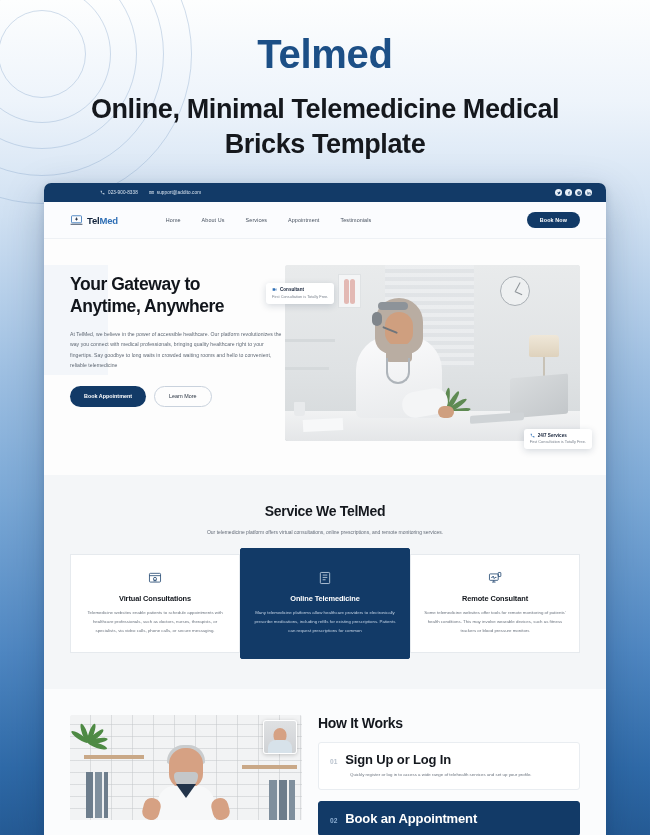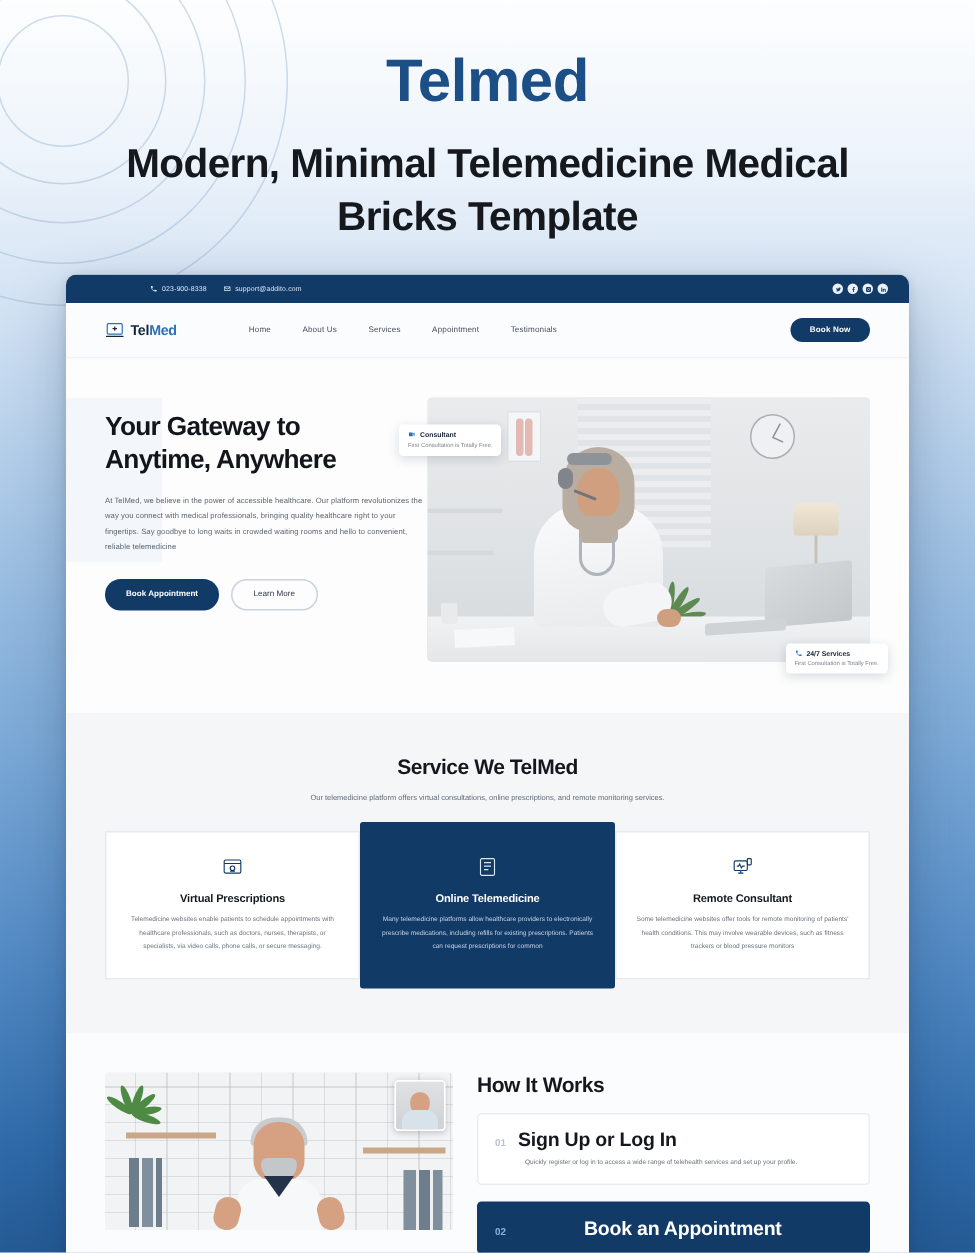--- a/index.html
+++ b/index.html
@@ -173,37 +173,37 @@
   .pip b { position:absolute; left:50%; bottom:0; transform:translateX(-50%); width:24px; height:13px; border-radius:8px 8px 0 0; background:#d7e2ea; display:block; }
 
   .hiw-right { flex:1; }
   .hiw-title { font-size:14px; font-weight:700; color:#14181e; letter-spacing:-.3px; }
   .step { margin-top:11px; background:#fff; border:1px solid #e9edf1; border-radius:3px; padding:9px 11px; }
   .step.active { background:#123a67; border-color:#123a67; }
   .step-hd { display:flex; align-items:baseline; gap:8px; }
   .step-n { font-size:6.6px; font-weight:700; color:#b9c2cd; }
   .step-t { font-size:13px; font-weight:700; color:#14181e; letter-spacing:-.15px; }
   .step.active .step-n { color:#8fb0d4; }
-  .step.active .step-t { color:#fff;margin-left:44px; }
+  .step.active .step-t { color:#fff; }
   .step-d { margin-top:4px; margin-left:20px; font-size:4.4px; color:#6c747f; line-height:1.95; }
 </style>
 </head>
 <body>
 
 <div class="arcs">
   <span style="width:300px;height:300px;"></span>
   <span style="width:244px;height:244px;"></span>
   <span style="width:190px;height:190px;"></span>
   <span style="width:138px;height:138px;"></span>
   <span style="width:88px;height:88px;"></span>
 </div>
 
 <div class="showcase">
   <div class="brand-title">Telmed</div>
-  <div class="brand-sub">Modern, Minimal Telemedicine Medical Bricks Template</div>
+  <div class="brand-sub">Online, Minimal Telemedicine Medical Bricks Template</div>
 </div>
 
 <div class="mock">
 
   <div class="topbar">
     <div class="tb-left">
       <div class="tb-item">
         <svg viewBox="0 0 24 24">
             <path d="M6.6 10.8c1.4 2.8 3.8 5.2 6.6 6.6l2.2-2.2c.3-.3.7-.4 1-.2 1.2.4 2.4.6 3.6.6.6 0 1 .4 1 1V20c0 .6-.4 1-1 1C10.6 21 3 13.4 3 4c0-.6.4-1 1-1h3.4c.6 0 1 .4 1 1 0 1.3.2 2.5.6 3.6.1.4 0 .8-.2 1l-2.2 2.2z"></path>
           </svg>
@@ -338,21 +338,21 @@
 
       <div class="card">
         <div class="card-ico">
           <svg viewBox="0 0 24 24" fill="none" stroke="#123a67" stroke-width="1.3">
             <rect x="2.5" y="4" width="19" height="15" rx="1.6"></rect>
             <path d="M2.5 8h19"></path>
             <circle cx="12" cy="13.5" r="2.6"></circle>
             <path d="M9.2 16.8h5.6"></path>
           </svg>
         </div>
-        <div class="card-t">Virtual Prescriptions</div>
+        <div class="card-t">Virtual Consultations</div>
         <div class="card-d">Telemedicine websites enable patients to schedule appointments with healthcare professionals, such as doctors, nurses, therapists, or specialists, via video calls, phone calls, or secure messaging.</div>
       </div>
 
       <div class="card mid">
         <div class="card-ico">
           <svg viewBox="0 0 24 24" fill="none" stroke="#dce7f3" stroke-width="1.3">
             <rect x="4" y="2.5" width="16" height="19" rx="1.6"></rect>
             <path d="M8 7h8M8 11h8M8 15h5"></path>
           </svg>
         </div>

